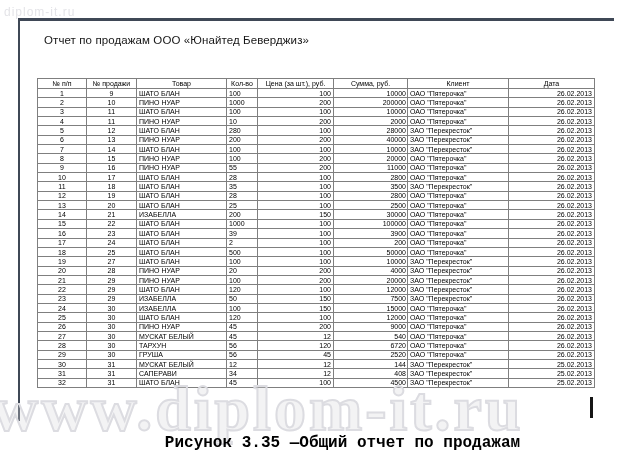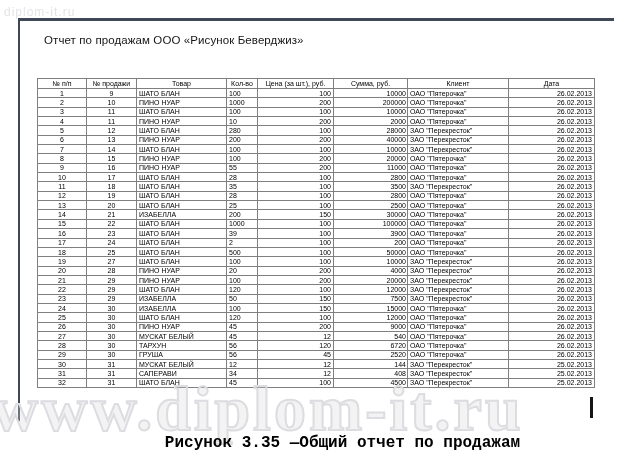--- a/index.html
+++ b/index.html
@@ -48,21 +48,21 @@
   .caption { position:absolute; left:0; top:434px; width:637px; text-align:center;
              padding-left:48px; font-family:Liberation Mono, monospace; font-weight:700;
              font-size:16px; color:#000; z-index:4; }
 </style>
 </head>
 <body>
 
 <div class="wm-corner">diplom-it.ru</div>
 
 <div class="page">
-  <div class="report-title">Отчет по продажам ООО «Рисунок Беверджиз»</div>
+  <div class="report-title">Отчет по продажам ООО «Юнайтед Беверджиз»</div>
 
   <table class="report">
     <colgroup>
       <col class="c1">
         <col class="c2">
         <col class="c3">
         <col class="c4">
       <col class="c5">
         <col class="c6">
         <col class="c7">

